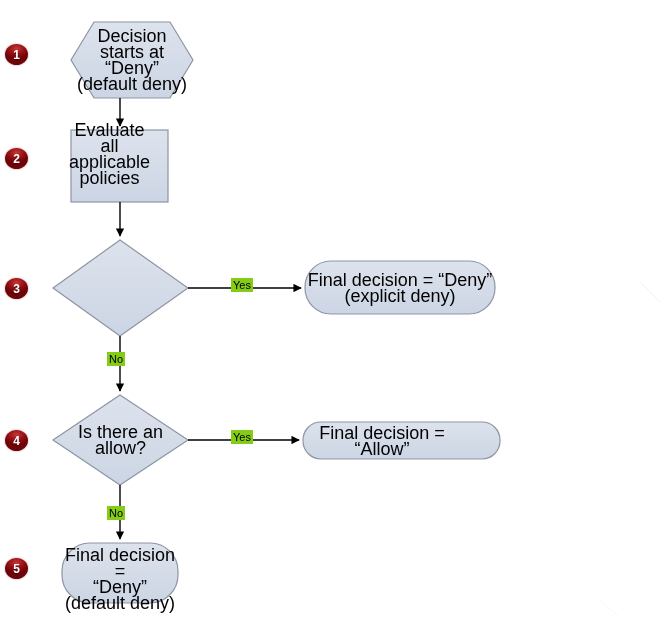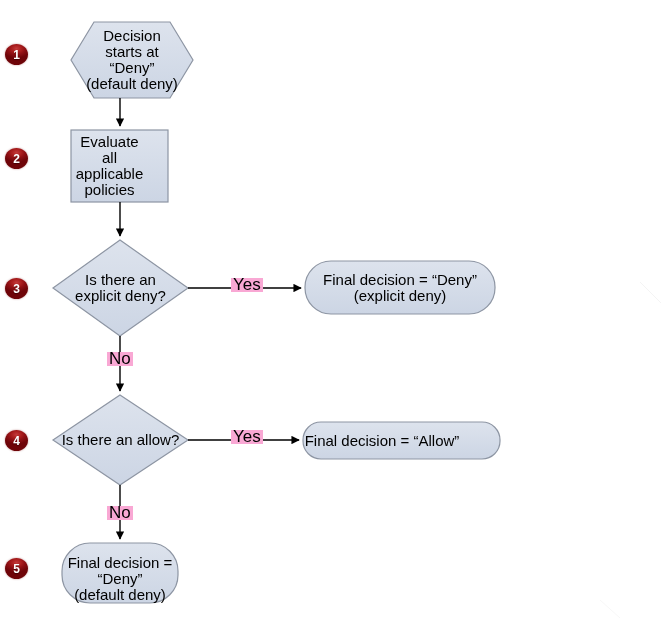--- a/index.html
+++ b/index.html
@@ -29,32 +29,32 @@
     width: 661px;
     height: 618px;
     pointer-events: none;
   }
   .node-text {
     position: absolute;
     display: flex;
     align-items: center;
     justify-content: center;
     text-align: center;
-    font-size: 15px;
+    font-size: 18px;
     line-height: 16px;
     color: #000000;
     white-space: pre-line;
     pointer-events: none;
   }
   .edge-label {
     position: absolute;
-    font-size: 17px;
+    font-size: 11px;
     line-height: 14px;
     color: #000000;
-    background: #f9a8d4;
+    background: #84cc16;
     padding: 0 2px;
     text-align: center;
   }
   .badge {
     position: absolute;
     width: 23px;
     height: 21px;
     border-radius: 50%;
     background:
       radial-gradient(ellipse 60% 45% at 50% 22%, #c33a3a 0%, #a81c1c 38%, #8e0f13 62%, #6e0408 100%);
@@ -113,26 +113,24 @@
     <line x1="188" y1="440" x2="299" y2="440" stroke="#000000" stroke-width="1.4" marker-end="url(#arrow)"></line>
 
     <line x1="120" y1="485" x2="120" y2="539" stroke="#000000" stroke-width="1.4" marker-end="url(#arrow)"></line>
   </svg>
 
   <div class="node-text" style="left:71px; top:22px; width:122px; height:76px;">Decision
 starts at
 “Deny”
 (default deny)</div>
 
-  <div class="node-text" style="left:71px; top:130px; width:77px; height:72px;">Evaluate all
+  <div class="node-text" style="left:71px; top:118px; width:77px; height:72px;">Evaluate all
 applicable
 policies</div>
 
-  <div class="node-text" style="left:53px; top:258px; width:135px; height:60px;">Is there an
-explicit deny?</div>
 
   <div class="node-text" style="left:53px; top:420px; width:135px; height:40px;">Is there an allow?</div>
 
   <div class="node-text" style="left:305px; top:261px; width:190px; height:53px;">Final decision = “Deny”
 (explicit deny)</div>
 
   <div class="node-text" style="left:303px; top:422px; width:158px; height:37px;">Final decision = “Allow”</div>
 
   <div class="node-text" style="left:62px; top:543px; width:116px; height:72px;">Final decision =
 “Deny”

